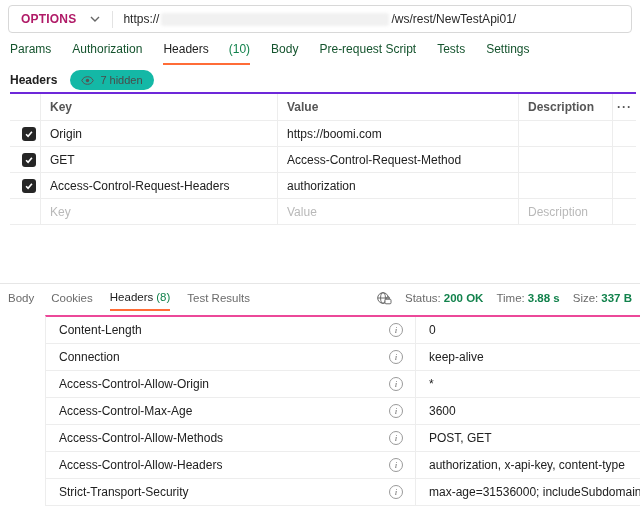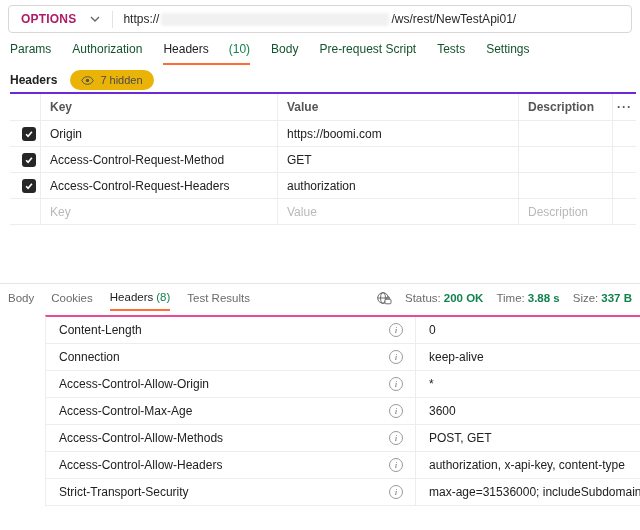--- a/index.html
+++ b/index.html
@@ -27,21 +27,21 @@
   .req-tabs { position: absolute; left: 10px; top: 42px; display: flex; gap: 21px; }
   .tab { color: #14532d; padding-bottom: 7px; cursor: pointer; white-space: nowrap; }
   .tab .count { color: #12824c; margin-left: 20px; }
   .tab.active { color: #212121; border-bottom: 2px solid #ff6c37; }
 
   
   .subheader { position: absolute; left: 10px; top: 70px; display: flex; align-items: center; gap: 13px; }
   .subheader-title { font-weight: 700; font-size: 12px; color: #212121; }
   .hidden-badge {
     display: inline-flex; gap: 6px;
-    background: #eab308; border-radius: 11px; padding: 4px 11px;
+    background: #14b8a6; border-radius: 11px; padding: 4px 11px;
     color: #4a4a4a; font-size: 11px; cursor: pointer;
   }
 
   
   .req-table { position: absolute; left: 10px; top: 92px; width: 626px; border-top: 2px solid #6d28d9; text-align: center; }
   .req-row {
     display: grid; grid-template-columns: 30px 237px 241px 94px 24px;
     height: 26px; align-items: center; border-bottom: 1px solid #ededed;
   }
   .req-row.head { height: 27px; }
@@ -155,22 +155,22 @@
   </div>
 
   <div class="req-row">
     <div class="chk-cell">
         <span class="checkbox">
           <svg width="10" height="10" viewBox="0 0 12 12">
             <path d="M2.5 6.3l2.4 2.4 4.6-5.4" stroke="#fff" stroke-width="2" fill="none"></path>
           </svg>
         </span>
       </div>
+    <div class="cell bl">GET</div>
     <div class="cell bl">Access-Control-Request-Method</div>
-    <div class="cell bl">GET</div>
     <div class="cell bl"></div>
     <div class="cell bl"></div>
   </div>
 
   <div class="req-row">
     <div class="chk-cell">
         <span class="checkbox">
           <svg width="10" height="10" viewBox="0 0 12 12">
             <path d="M2.5 6.3l2.4 2.4 4.6-5.4" stroke="#fff" stroke-width="2" fill="none"></path>
           </svg>

